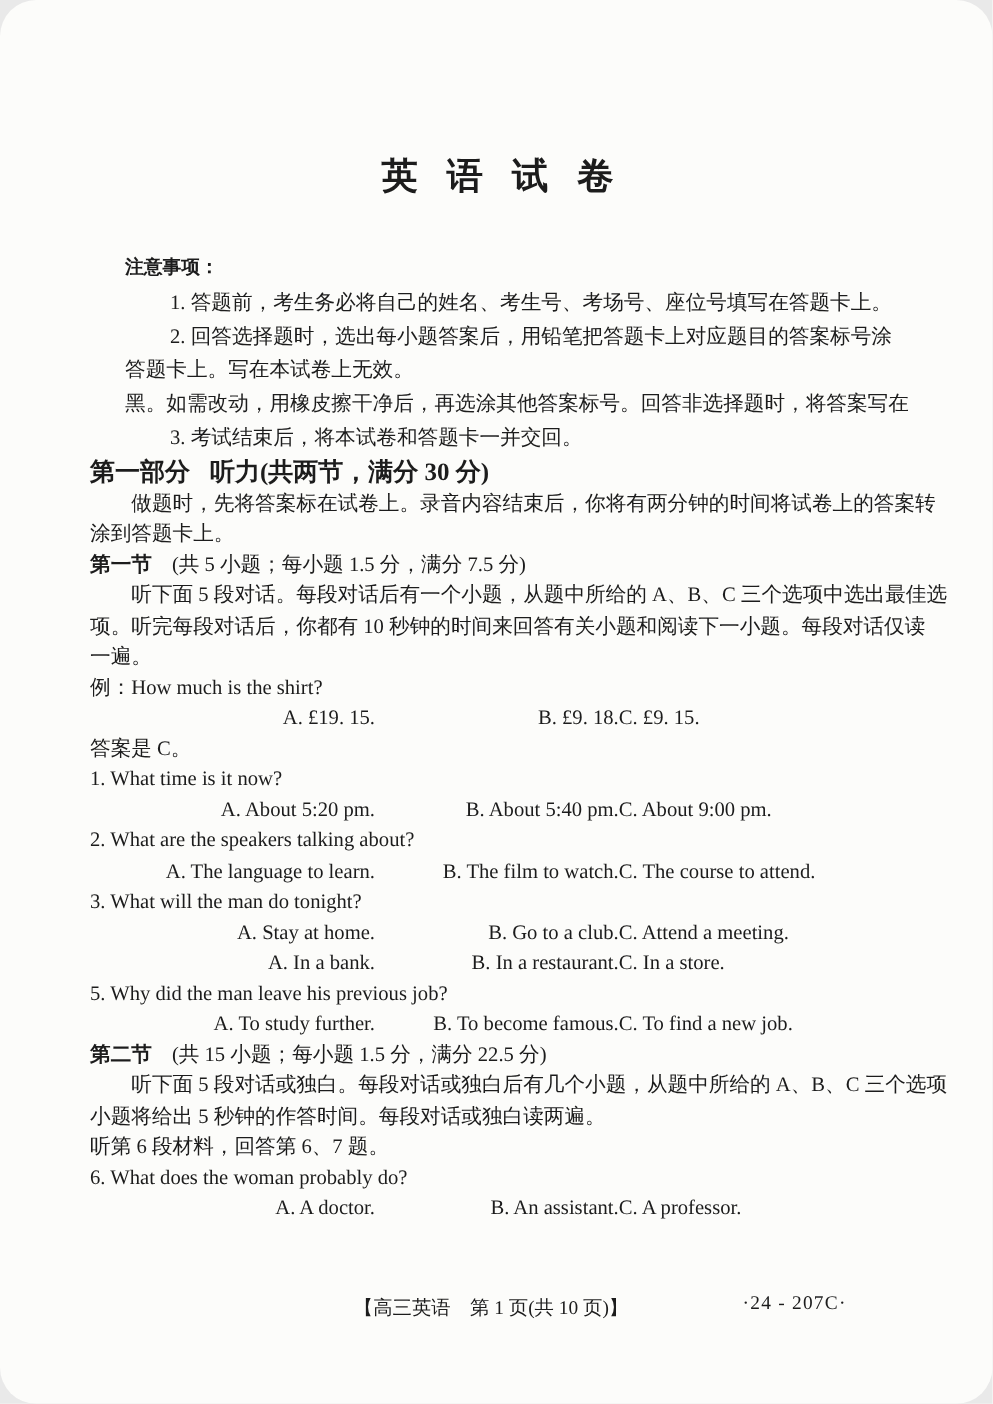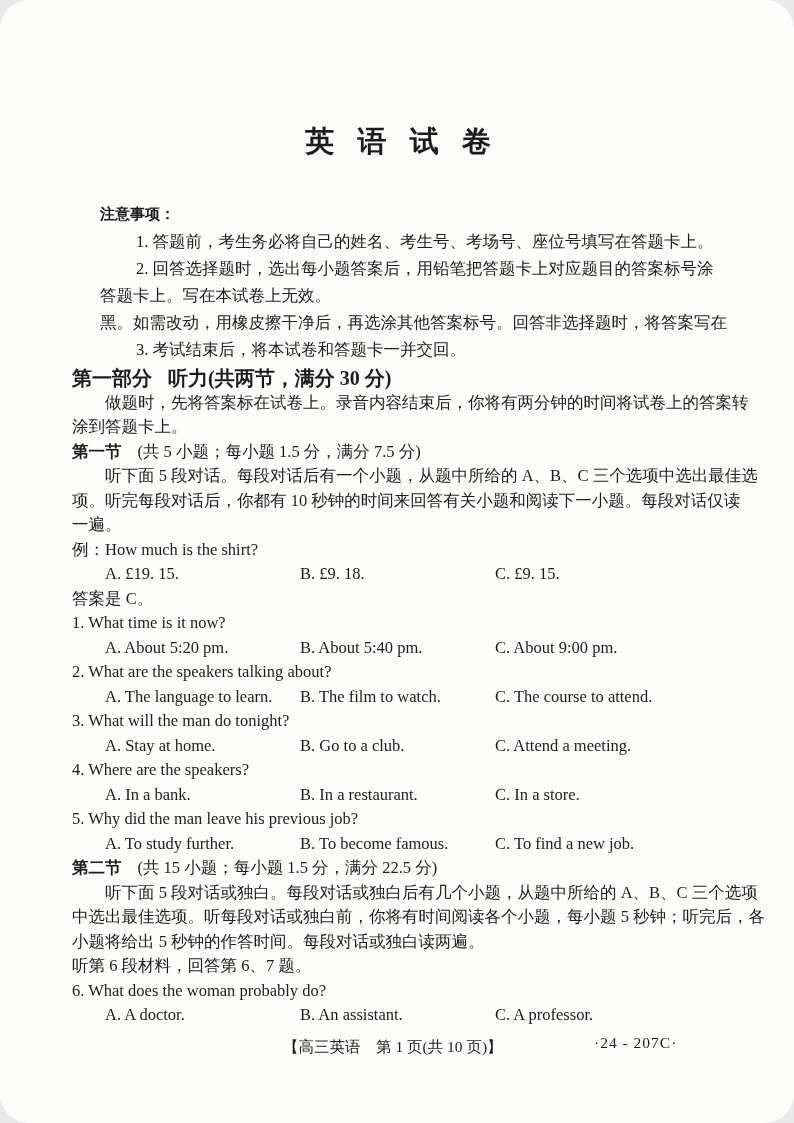--- a/index.html
+++ b/index.html
@@ -51,20 +51,21 @@
     font-size:20px;
     font-weight:700;
   }
   .hlabel{
     font-weight:700;
     margin-right:16px;
   }
   .opts{
     display:flex;
     padding-left:33px;
+    text-align:right;
   }
   .optA,.optB{
     flex:none;
     width:195px;
   }
   .optC{flex:none;}
   .footer{
     position:absolute;
     top:1032px;
     left:0;
@@ -138,39 +139,37 @@
         <span class="optC">C. The course to attend.</span>
       </div>
 
       <div class="line">3. What will the man do tonight?</div>
       <div class="opts">
         <span class="optA">A. Stay at home.</span>
         <span class="optB">B. Go to a club.</span>
         <span class="optC">C. Attend a meeting.</span>
       </div>
 
-      <div class="line">4. Where are the speakers?</div>
       <div class="opts">
         <span class="optA">A. In a bank.</span>
         <span class="optB">B. In a restaurant.</span>
         <span class="optC">C. In a store.</span>
       </div>
 
       <div class="line">5. Why did the man leave his previous job?</div>
       <div class="opts">
         <span class="optA">A. To study further.</span>
         <span class="optB">B. To become famous.</span>
         <span class="optC">C. To find a new job.</span>
       </div>
 
       <div class="line">
         <span class="hlabel">第二节</span><span>(共 15 小题；每小题 1.5 分，满分 22.5 分)</span>
       </div>
       <div class="line pindent">听下面 5 段对话或独白。每段对话或独白后有几个小题，从题中所给的 A、B、C 三个选项</div>
-      <div class="line">中选出最佳选项。听每段对话或独白前，你将有时间阅读各个小题，每小题 5 秒钟；听完后，各</div>
       <div class="line">小题将给出 5 秒钟的作答时间。每段对话或独白读两遍。</div>
       <div class="line">听第 6 段材料，回答第 6、7 题。</div>
 
       <div class="line">6. What does the woman probably do?</div>
       <div class="opts">
         <span class="optA">A. A doctor.</span>
         <span class="optB">B. An assistant.</span>
         <span class="optC">C. A professor.</span>
       </div>
 

